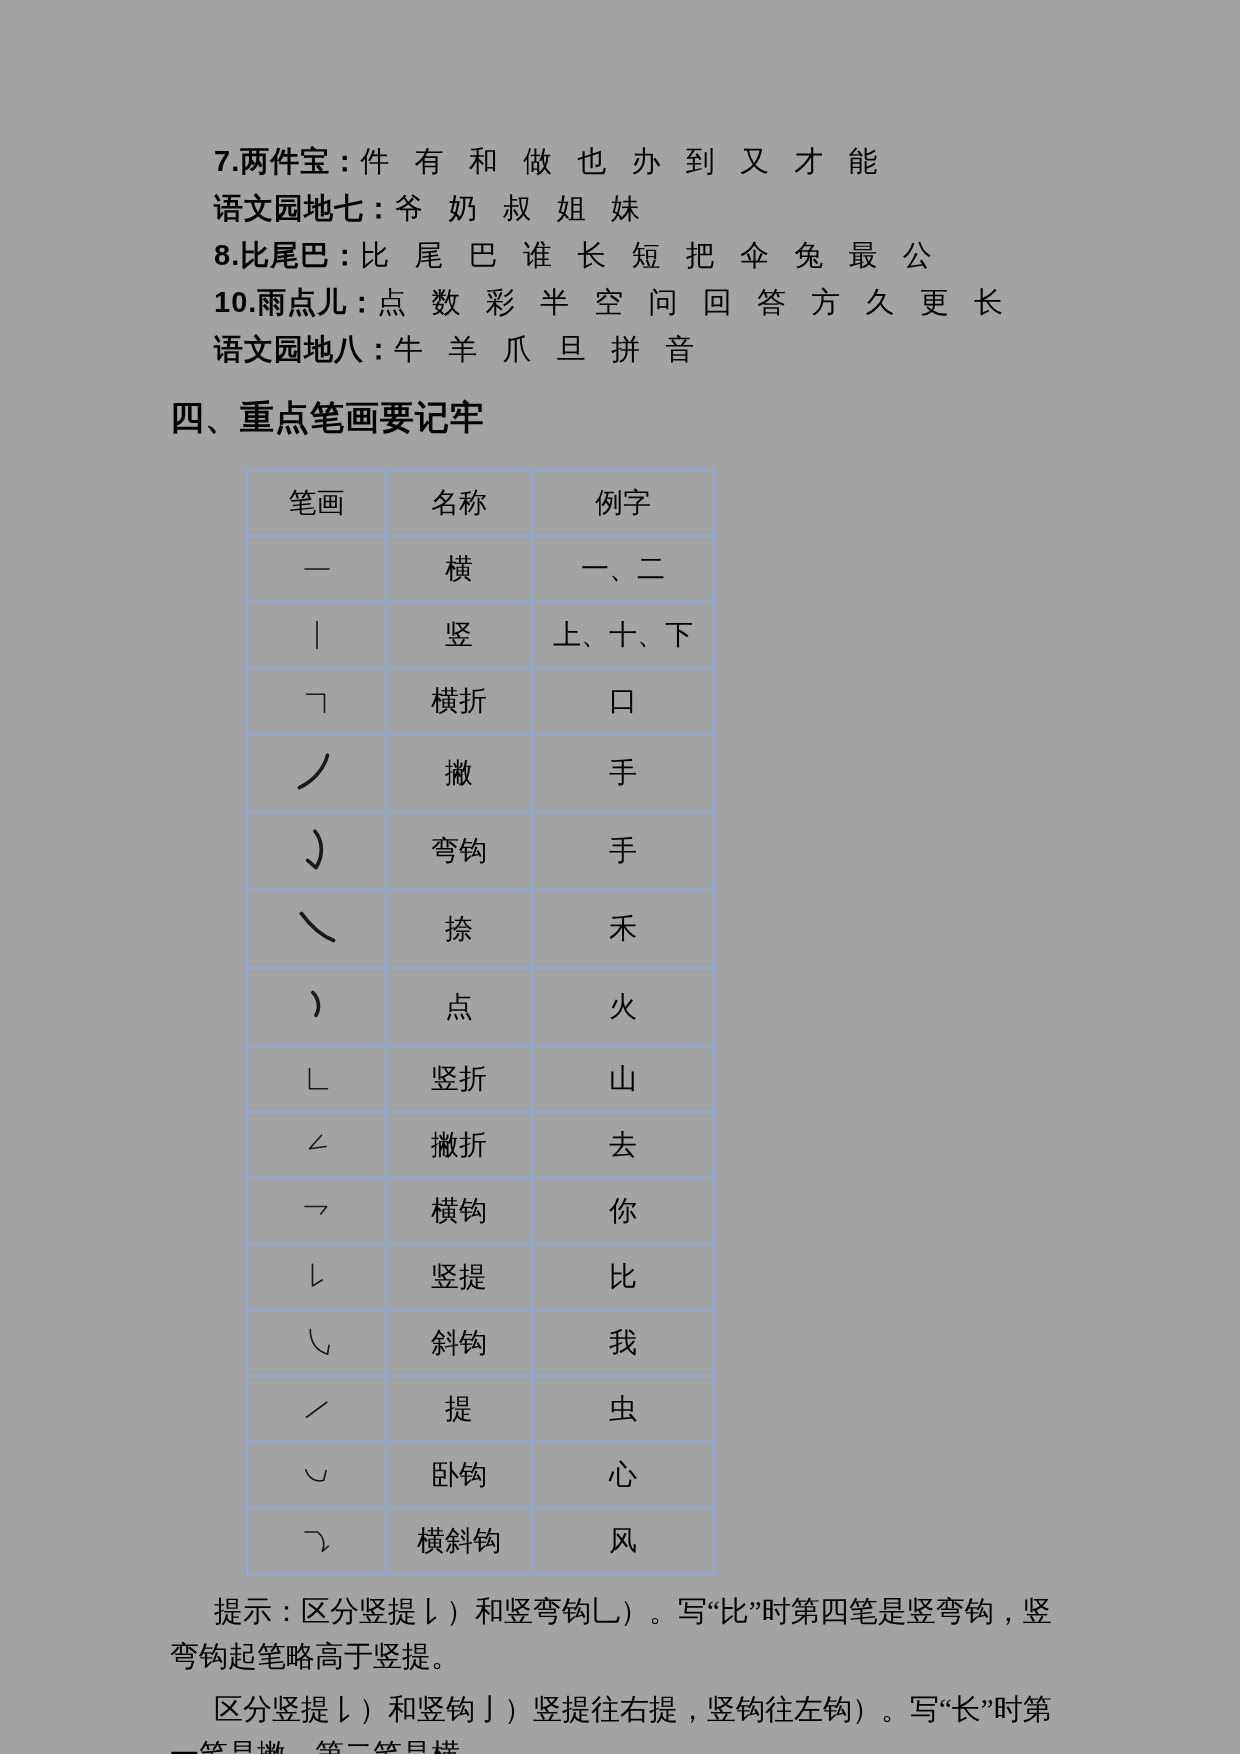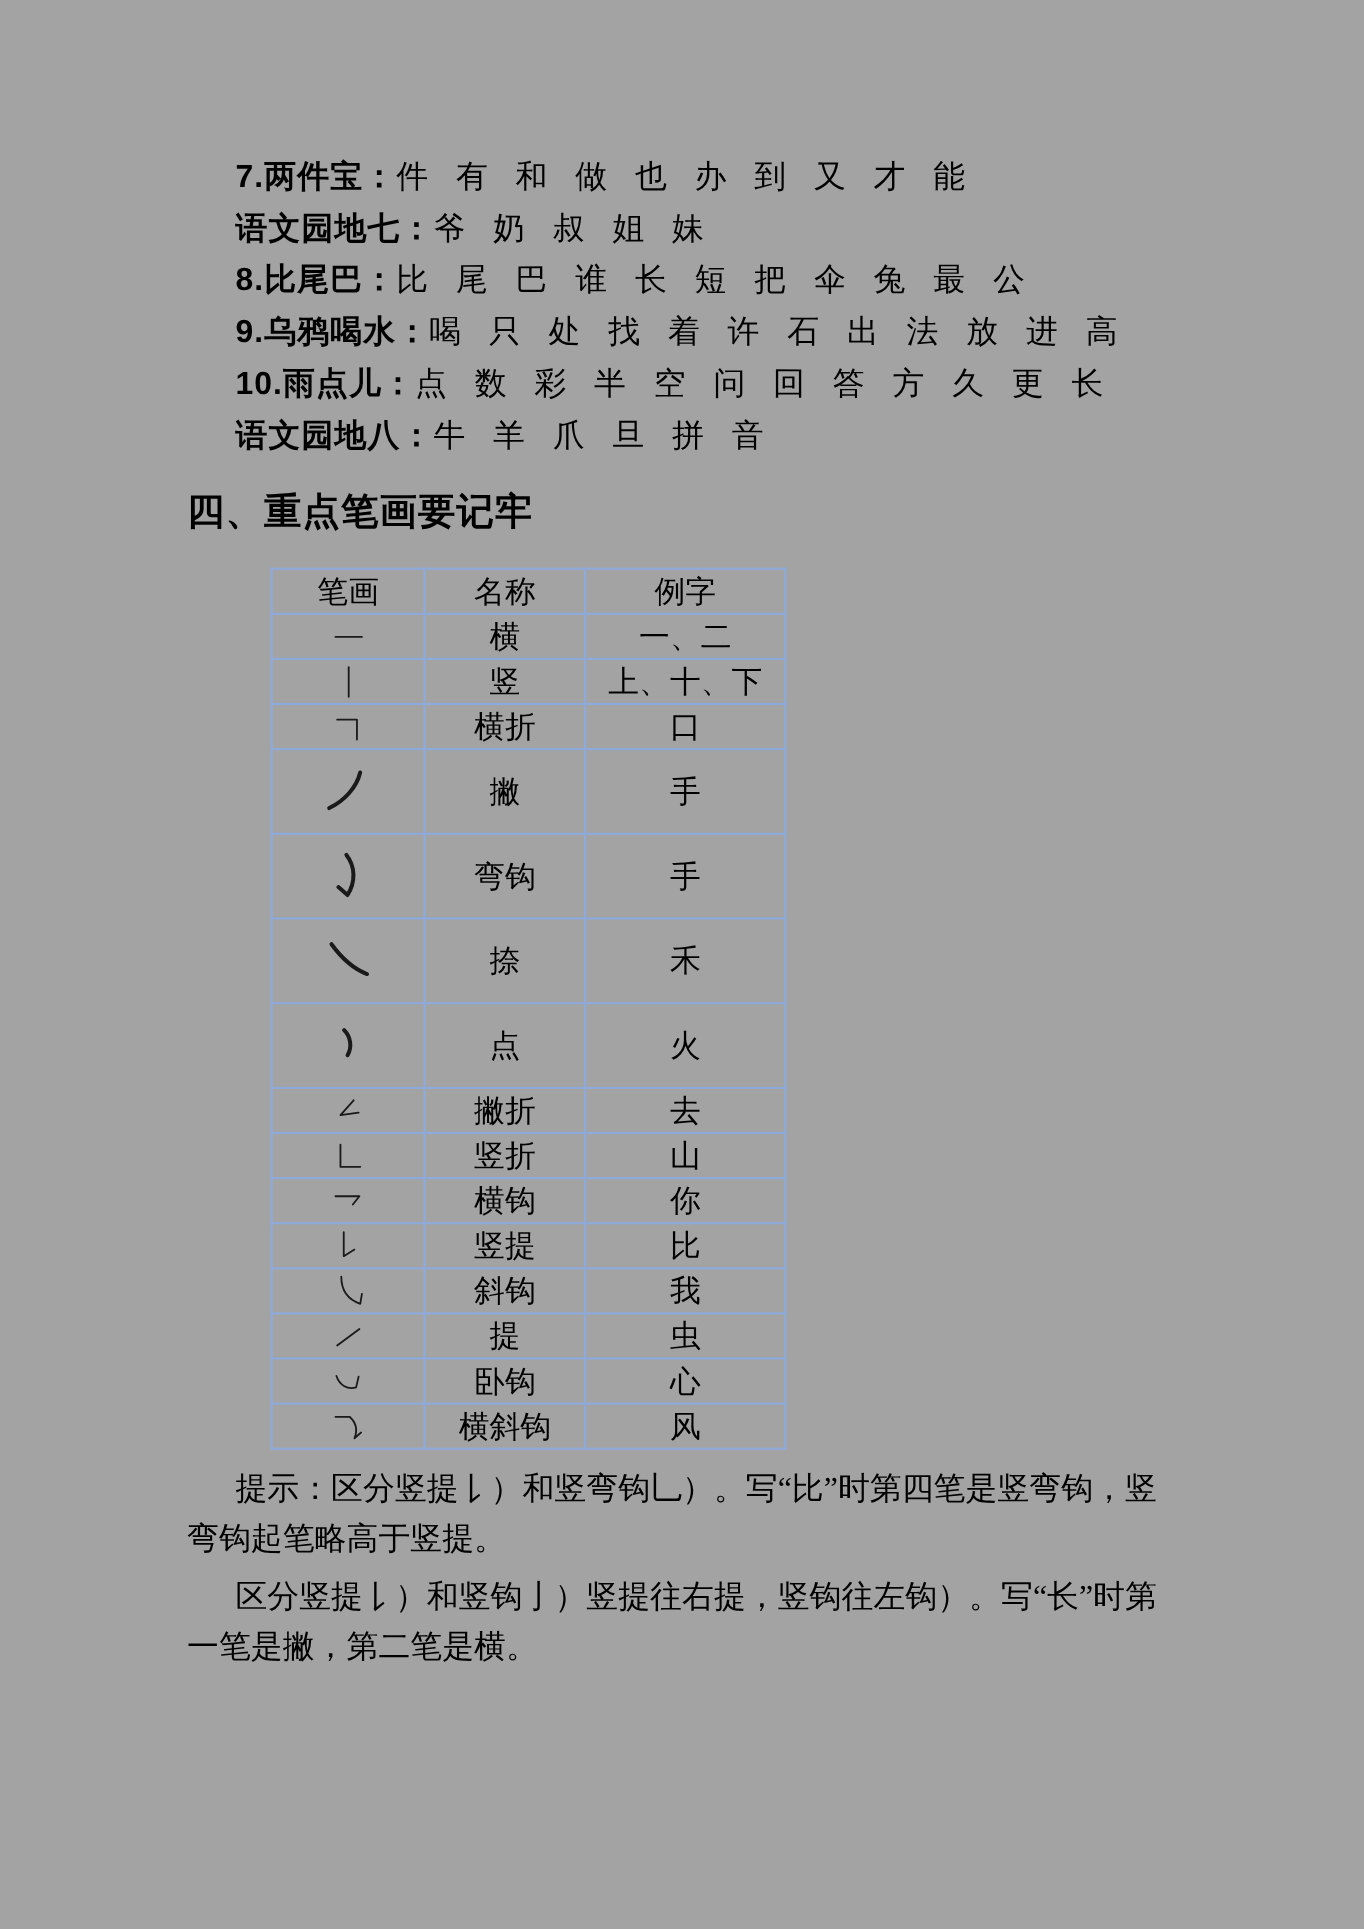--- a/index.html
+++ b/index.html
@@ -28,21 +28,21 @@
   .section-heading{
     font-family:"Liberation Sans","DejaVu Sans",sans-serif;
     font-size:34px;font-weight:bold;margin:22px 0 0 0;letter-spacing:1px;
   }
   
   table.stroke-table{
     border-collapse:collapse;margin:28px 0 0 76px;table-layout:fixed;
   }
   table.stroke-table th,table.stroke-table td{
     border:2px solid #8eaadb;text-align:center;vertical-align:middle;
-    font-size:28px;font-weight:normal;padding:0;
+    font-size:28px;font-weight:normal;padding:13px;
   }
   table.stroke-table col.c1{width:139px;}
   table.stroke-table col.c2{width:146px;}
   table.stroke-table col.c3{width:182px;}
   table.stroke-table tr{height:41px;}
   table.stroke-table tr.tall{height:77px;}
   .stroke-cell svg{display:block;margin:0 auto;}
   
   .note{
     font-size:29px;line-height:45px;margin:14px 0 0 0;text-indent:44px;
@@ -52,21 +52,20 @@
 </head>
 <body>
 
 <div class="page">
   <div class="content">
 
     <div id="lesson-list">
         <p class="lesson"><b class="label">7.两件宝：</b><span class="chars">件 有 和 做 也 办 到 又 才 能</span></p>
         <p class="lesson"><b class="label">语文园地七：</b><span class="chars">爷 奶 叔 姐 妹</span></p>
         <p class="lesson"><b class="label">8.比尾巴：</b><span class="chars">比 尾 巴 谁 长 短 把 伞 兔 最 公</span></p>
-        <p class="lesson"><b class="label">9.乌鸦喝水：</b><span class="chars">喝 只 处 找 着 许 石 出 法 放 进 高</span></p>
         <p class="lesson"><b class="label">10.雨点儿：</b><span class="chars">点 数 彩 半 空 问 回 答 方 久 更 长</span></p>
         <p class="lesson"><b class="label">语文园地八：</b><span class="chars">牛 羊 爪 旦 拼 音</span></p>
       </div>
 
     <h2 class="section-heading">四、重点笔画要记牢</h2>
 
     <table class="stroke-table">
       <colgroup>
           <col class="c1">
           <col class="c2">
@@ -139,34 +138,34 @@
               <svg viewBox="0 0 48 48" width="50" height="50">
                 <path d="M20 10 C26 16 27 25 23 32" fill="none" stroke="#1a1a1a" stroke-width="3.5" stroke-linecap="round" stroke-linejoin="round"></path>
               </svg>
             </td>
             <td>点</td>
             <td>火</td>
           </tr>
           <tr>
             <td class="stroke-cell">
               <svg viewBox="0 0 48 48" width="36" height="36">
+                <path d="M14 10 V37 H38" fill="none" stroke="#1a1a1a" stroke-width="2.2" stroke-linecap="round" stroke-linejoin="round"></path>
+              </svg>
+            </td>
+            <td>竖折</td>
+            <td>山</td>
+          </tr>
+          <tr>
+            <td class="stroke-cell">
+              <svg viewBox="0 0 48 48" width="36" height="36">
                 <path d="M30 11 L14 29 L36 26" fill="none" stroke="#1a1a1a" stroke-width="2.2" stroke-linecap="round" stroke-linejoin="round"></path>
               </svg>
             </td>
             <td>撇折</td>
             <td>去</td>
-          </tr>
-          <tr>
-            <td class="stroke-cell">
-              <svg viewBox="0 0 48 48" width="36" height="36">
-                <path d="M14 10 V37 H38" fill="none" stroke="#1a1a1a" stroke-width="2.2" stroke-linecap="round" stroke-linejoin="round"></path>
-              </svg>
-            </td>
-            <td>竖折</td>
-            <td>山</td>
           </tr>
           <tr>
             <td class="stroke-cell">
               <svg viewBox="0 0 48 48" width="36" height="36">
                 <path d="M8 18 H37 L29 28" fill="none" stroke="#1a1a1a" stroke-width="2.2" stroke-linecap="round" stroke-linejoin="round"></path>
               </svg>
             </td>
             <td>横钩</td>
             <td>你</td>
           </tr>

